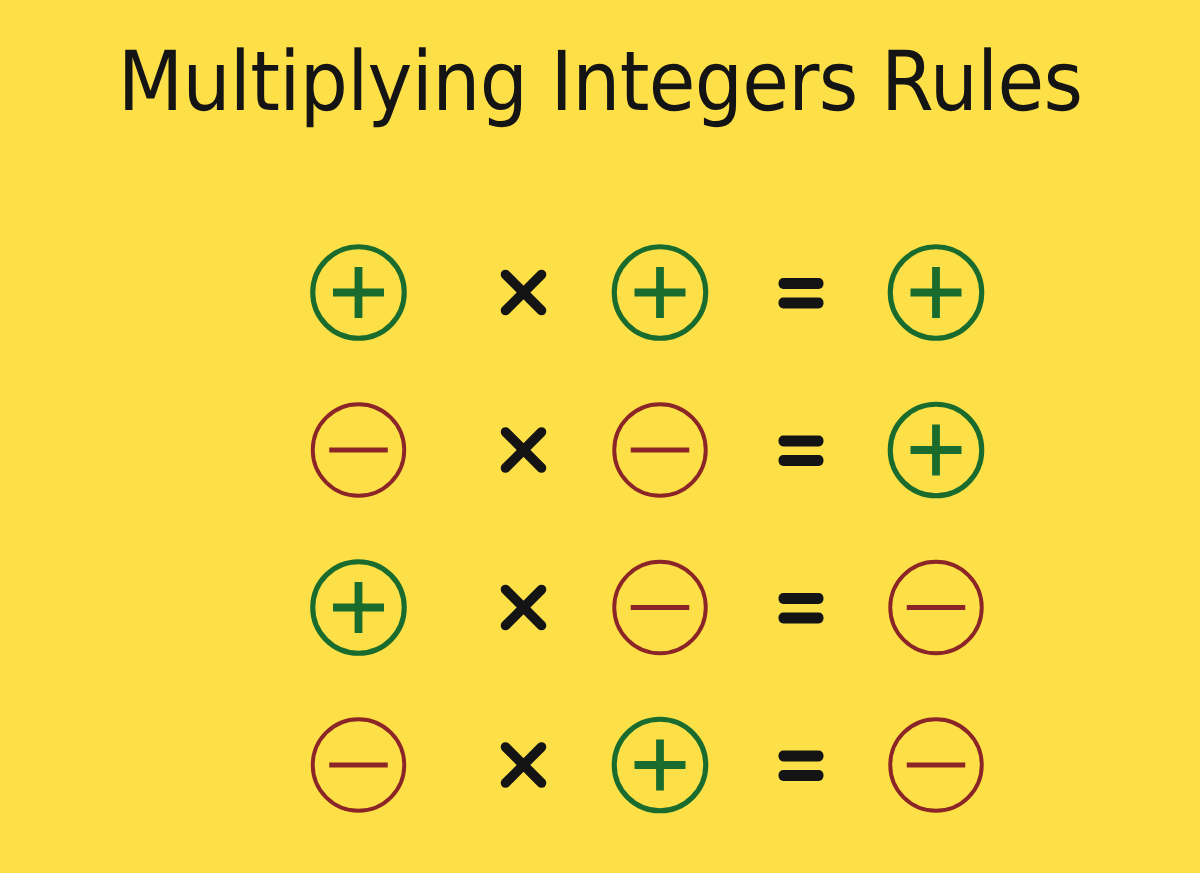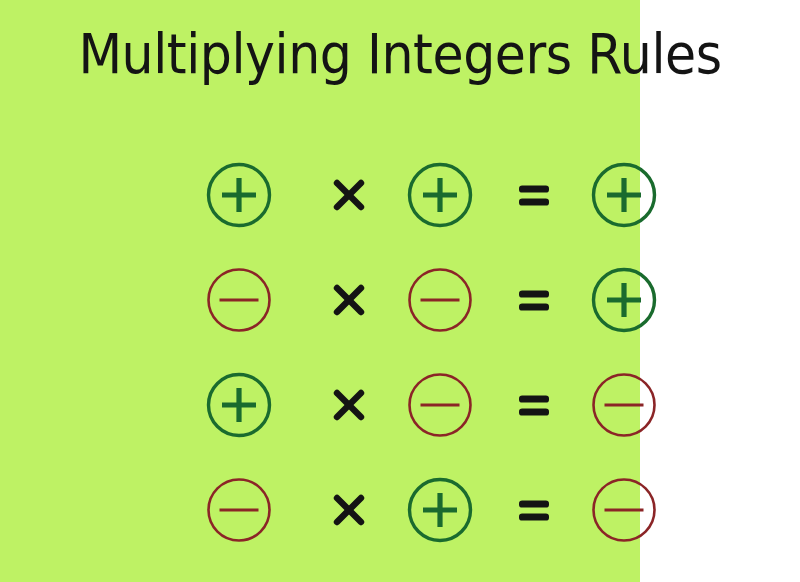--- a/index.html
+++ b/index.html
@@ -11,23 +11,23 @@
   body {
     width: 800px;
     height: 582px;
     overflow: hidden;
     font-family: "DejaVu Sans", sans-serif;
     position: relative;
   }
 
   .poster {
     position: relative;
-    width: 640px;
+    width: 800px;
     height: 582px;
-    background: #bef264;
+    background: #fde047;
     box-sizing: border-box;
   }
 
   
   .title {
     position: absolute;
     left: 26px;
     top: 16px;
     width: 748px;
     height: 76px;

